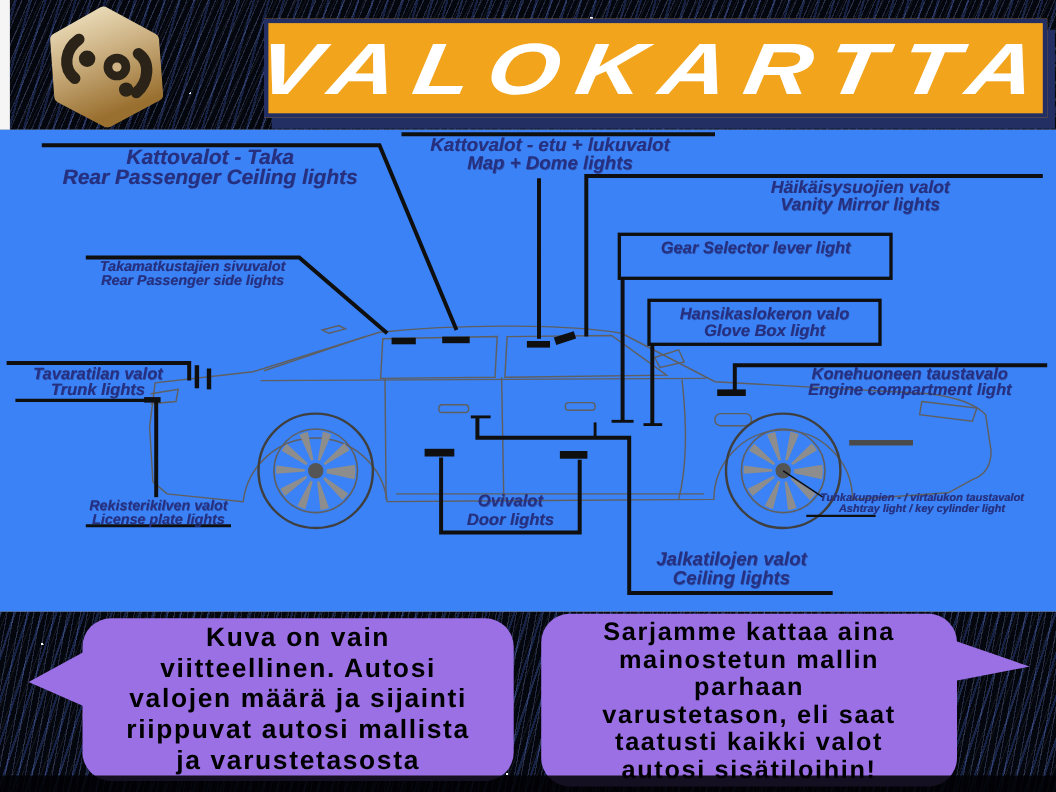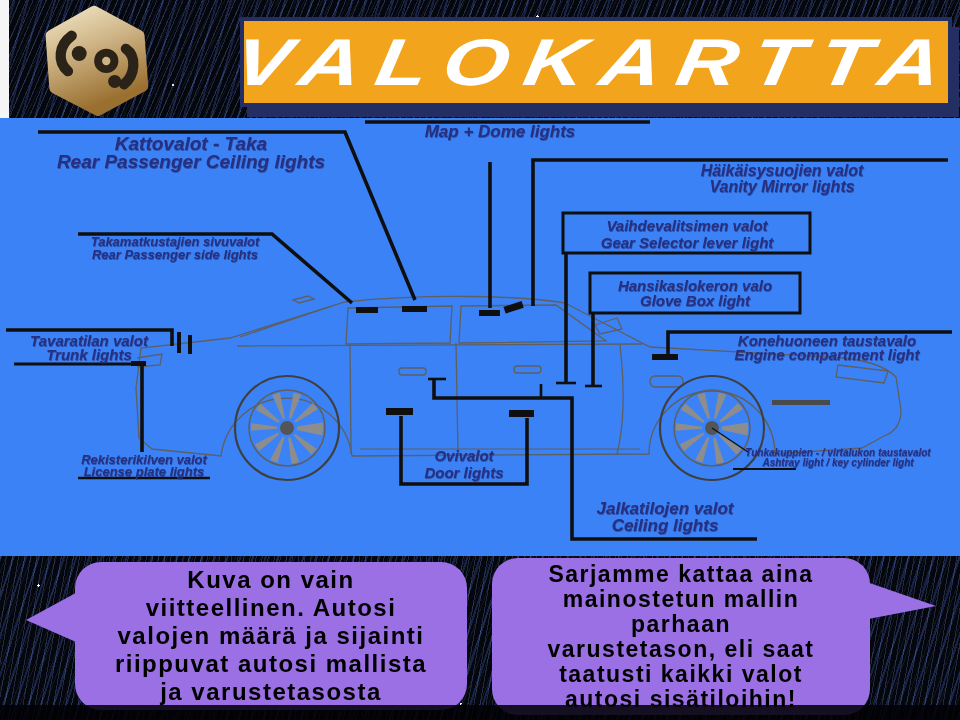--- a/index.html
+++ b/index.html
@@ -156,28 +156,28 @@
         <rect x="177" y="214" width="4" height="21"></rect>
         <rect x="188" y="217" width="4" height="19"></rect>
       </g>
     </svg>
 
     <div class="lbl" style="left:191px;top:17px;font-size:19px;line-height:18px;">
       <div>Kattovalot - Taka</div>
       <div>Rear Passenger Ceiling lights</div>
     </div>
     <div class="lbl" style="left:500px;top:6px;font-size:17px;line-height:16.5px;">
+      <div>Kattovalot - etu + lukuvalot</div>
       <div>Map + Dome lights</div>
     </div>
     <div class="lbl" style="left:782px;top:45px;font-size:16px;line-height:15.5px;">
       <div>Häikäisysuojien valot</div>
       <div>Vanity Mirror lights</div>
     </div>
     <div class="lbl" style="left:687px;top:99px;font-size:15px;line-height:17px;">
-      <div>Vaihdevalitsimen valot</div>
       <div>Gear Selector lever light</div>
     </div>
     <div class="lbl" style="left:175px;top:118px;font-size:13px;line-height:12.5px;">
       <div>Takamatkustajien sivuvalot</div>
       <div>Rear Passenger side lights</div>
     </div>
     <div class="lbl" style="left:89px;top:216px;font-size:15px;line-height:14px;">
       <div>Tavaratilan valot</div>
       <div>Trunk lights</div>
     </div>

